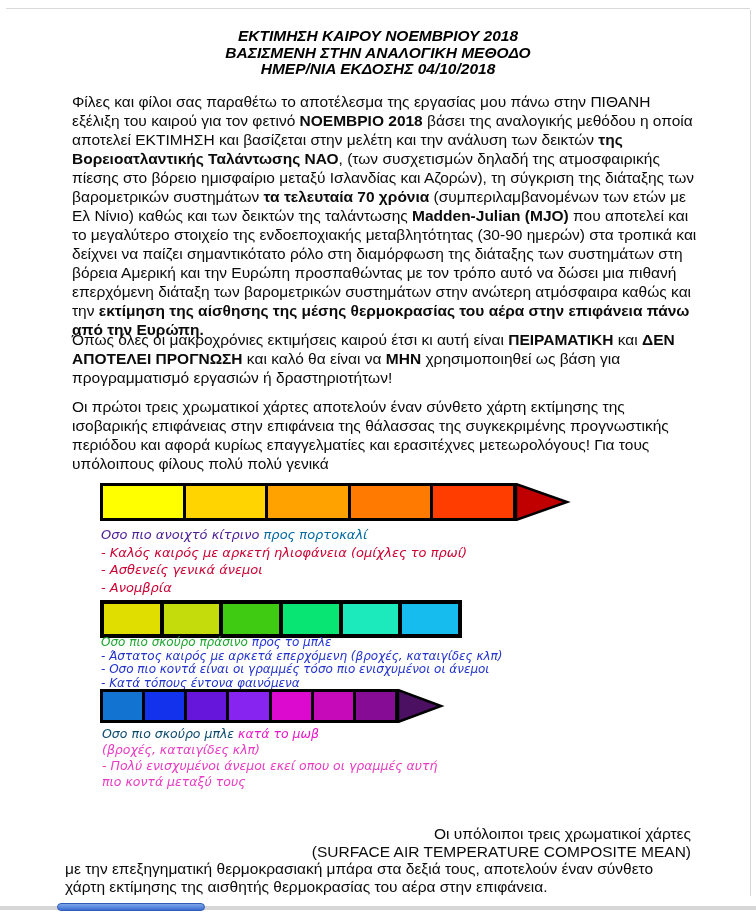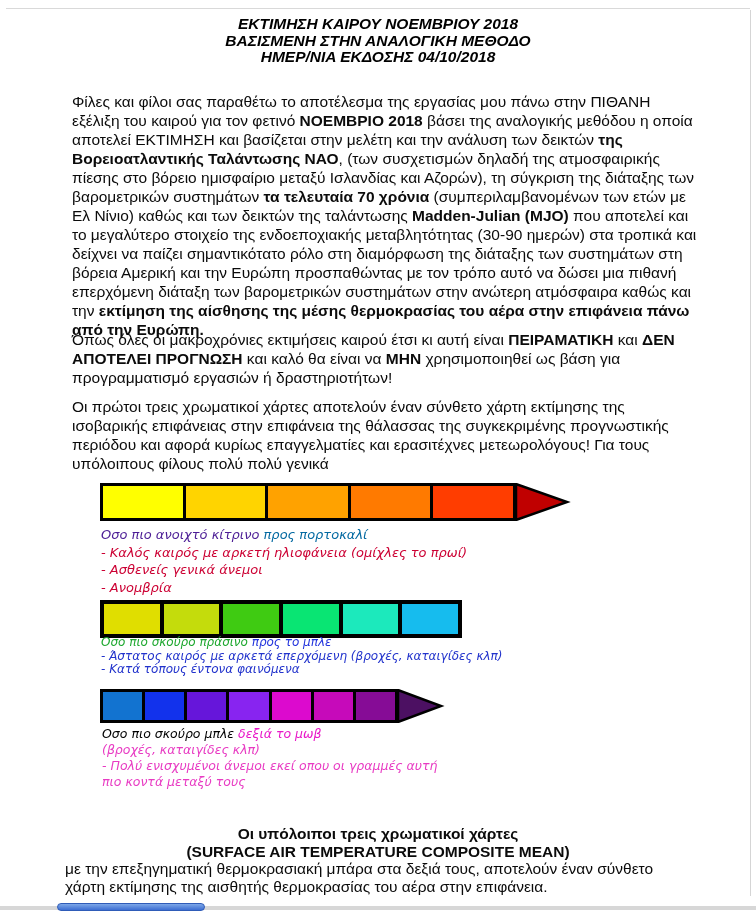--- a/index.html
+++ b/index.html
@@ -8,21 +8,21 @@
     width:756px;height:912px;
     background:#ffffff;
     overflow:hidden;
     font-family:"Liberation Sans","DejaVu Sans",sans-serif;
     color:#111111;
   }
   .edge-top{position:absolute;left:6px;top:8px;width:744px;height:1px;background:#d9d9d9;}
   .edge-right{position:absolute;left:750px;top:10px;width:1px;height:886px;background:#d5d5d5;}
 
   .doc-title{
-    position:absolute;left:0;top:16px;width:756px;
+    position:absolute;left:0;top:28px;width:756px;
     text-align:center;font-weight:bold;font-style:italic;
     font-size:15.5px;line-height:16.5px;color:#000;
   }
   .para{
     position:absolute;left:72px;width:626px;
     font-size:15.5px;line-height:19px;color:#0b0b0b;
   }
   #p1{top:92px;}
   #p2{top:330px;}
   #p3{top:397px;}
@@ -48,21 +48,21 @@
   }
   .legend .intro span{white-space:pre;}
   #legend1{left:101px;top:526px;font-size:13px;line-height:17.5px;}
   #legend2{left:101px;top:636px;font-size:12px;line-height:13.5px;}
   #legend3{left:102px;top:726px;font-size:12.5px;line-height:16px;}
 
   .footer{
     position:absolute;left:65px;top:825px;width:626px;
     font-size:15.5px;line-height:17.5px;color:#0b0b0b;
   }
-  .footer .fc{text-align:center;font-weight:bold;}
+  .footer .fc{text-align:right;}
   .footer .fl{text-align:left;}
 
   .hscroll-track{position:absolute;left:0;top:906px;width:756px;height:4px;background:#d7d7d7;}
   .hscroll-thumb{
     position:absolute;left:57px;top:903px;width:148px;height:8px;
     border-radius:4px;
     background:linear-gradient(#7da7e8,#3d6ed2);
     border:1px solid #2f5cb8;box-sizing:border-box;
   }
 </style>
@@ -114,41 +114,42 @@
         <div class="seg" style="background: rgb(9, 229, 115);"></div>
         <div class="seg" style="background: rgb(28, 233, 188);"></div>
         <div class="seg" style="background: rgb(22, 188, 238);"></div>
       </div>
   </div>
 
   <div class="legend" id="legend2">
     <div class="intro"><span style="color: rgb(31, 168, 48);">Οσο πιο σκούρο πράσινο </span><span style="color: rgb(34, 51, 221);">προς το μπλε</span></div>
     <div style="color: rgb(34, 51, 204);">
         <div>- Άστατος καιρός με αρκετά επερχόμενη (βροχές, καταιγίδες κλπ)</div>
+        <div>- Οσο πιο κοντά είναι οι γραμμές τόσο πιο ενισχυμένοι οι άνεμοι</div>
         <div>- Κατά τόπους έντονα φαινόμενα</div>
       </div>
   </div>
 
   <div class="colorbar" id="bar3">
     <div class="bar-rect">
         <div class="seg" style="background: rgb(18, 115, 208);"></div>
         <div class="seg" style="background: rgb(18, 50, 236);"></div>
         <div class="seg" style="background: rgb(102, 22, 218);"></div>
         <div class="seg" style="background: rgb(136, 36, 240);"></div>
         <div class="seg" style="background: rgb(220, 10, 206);"></div>
         <div class="seg" style="background: rgb(198, 10, 186);"></div>
         <div class="seg" style="background: rgb(134, 12, 150);"></div>
       </div>
     <svg class="arrow-head" width="48" height="34" viewBox="0 0 48 34">
       <polygon points="1,1 44,17 1,33" stroke="#000" stroke-width="2.5" fill="#4C1062"></polygon>
     </svg>
   </div>
 
   <div class="legend" id="legend3">
-    <div class="intro"><span style="color: #000000;">Οσο πιο σκούρο μπλε </span><span style="color: rgb(232, 24, 200);">δεξιά το μωβ</span></div>
+    <div class="intro"><span style="color: #0c4a6e;">Οσο πιο σκούρο μπλε </span><span style="color: rgb(232, 24, 200);">κατά το μωβ</span></div>
     <div style="color: rgb(232, 59, 195);">
         <div>(βροχές, καταιγίδες κλπ)</div>
         <div>- Πολύ ενισχυμένοι άνεμοι εκεί οπου οι γραμμές αυτή</div>
         <div>πιο κοντά μεταξύ τους</div>
       </div>
   </div>
 
   <div class="footer">
     <div class="fc">Οι υπόλοιποι τρεις χρωματικοί χάρτες</div>
     <div class="fc">(SURFACE AIR TEMPERATURE COMPOSITE MEAN)</div>

